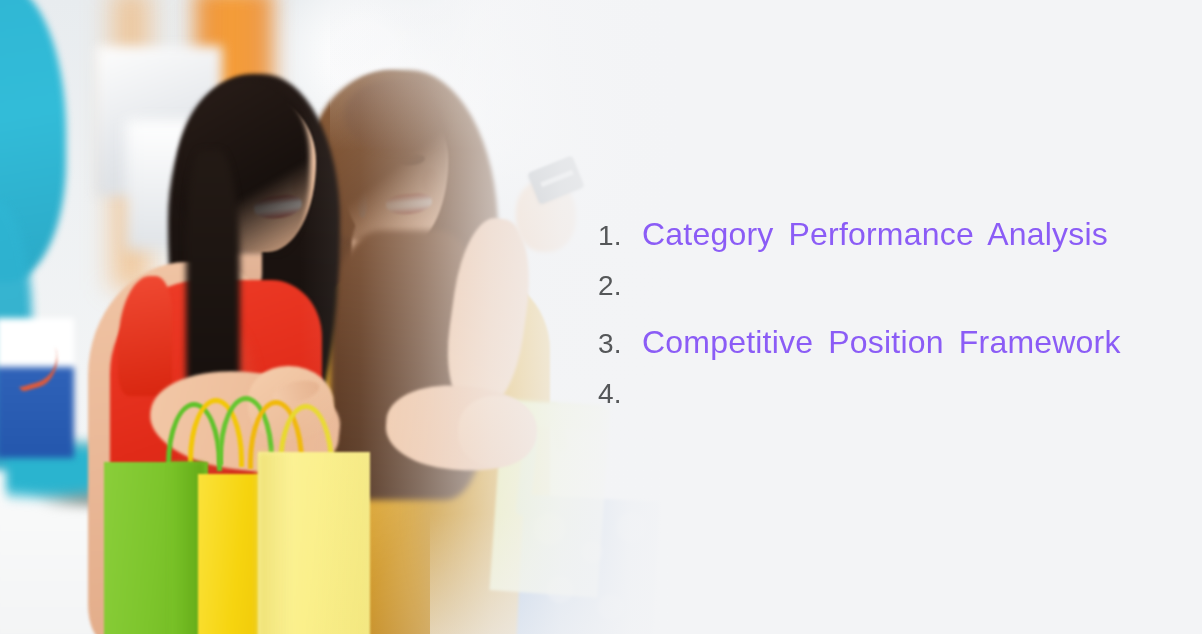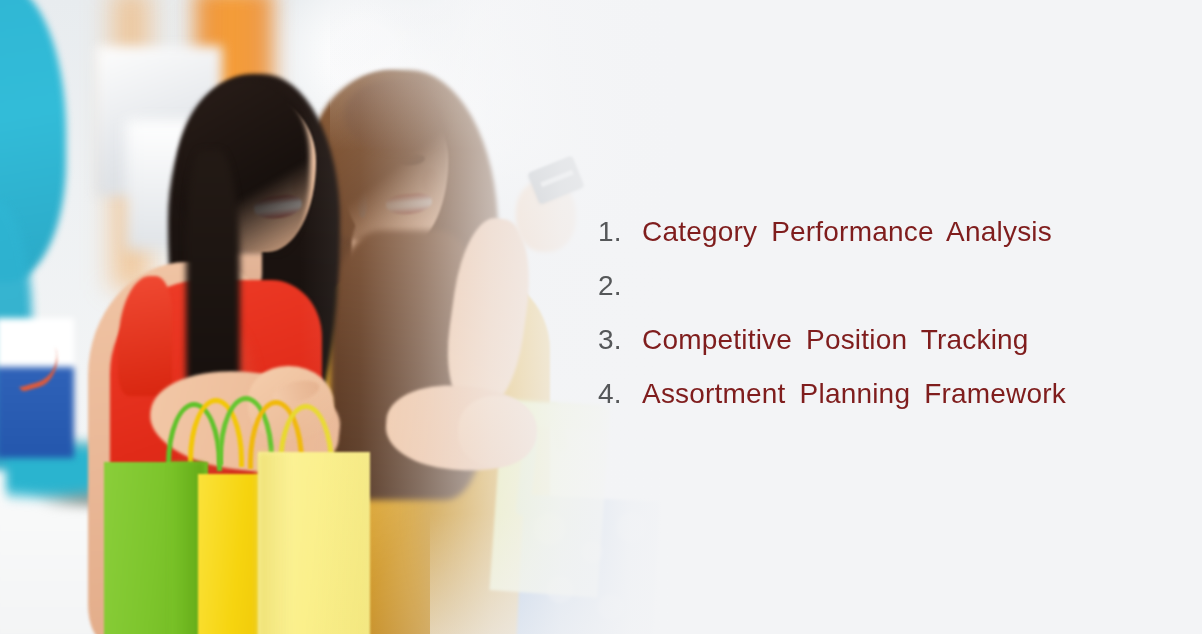--- a/index.html
+++ b/index.html
@@ -559,22 +559,22 @@
     letter-spacing: 0.2px;
     word-spacing: 6px;
   }
   .item-num {
     width: 44px;
     flex: 0 0 44px;
     color: #555759;
     font-size: 28px;
   }
   .item-text {
-    color: #7f1d1d;
-    font-size: 28px;
+    color: #8b5cf6;
+    font-size: 32px;
   }
 </style>
 </head>
 <body>
 
 <div id="slide">
 
   <div class="photo">
     <div class="photo-inner">
 
@@ -661,21 +661,20 @@
   <div class="list">
     <div class="list-item">
       <span class="item-num">1.</span>
       <span class="item-text">Category  Performance  Analysis</span>
     </div>
     <div class="list-item">
       <span class="item-num">2.</span>
     </div>
     <div class="list-item">
       <span class="item-num">3.</span>
-      <span class="item-text">Competitive  Position  Tracking</span>
+      <span class="item-text">Competitive  Position  Framework</span>
     </div>
     <div class="list-item">
       <span class="item-num">4.</span>
-      <span class="item-text">Assortment  Planning  Framework</span>
     </div>
   </div>
 
 </div>
 
 </body></html>

